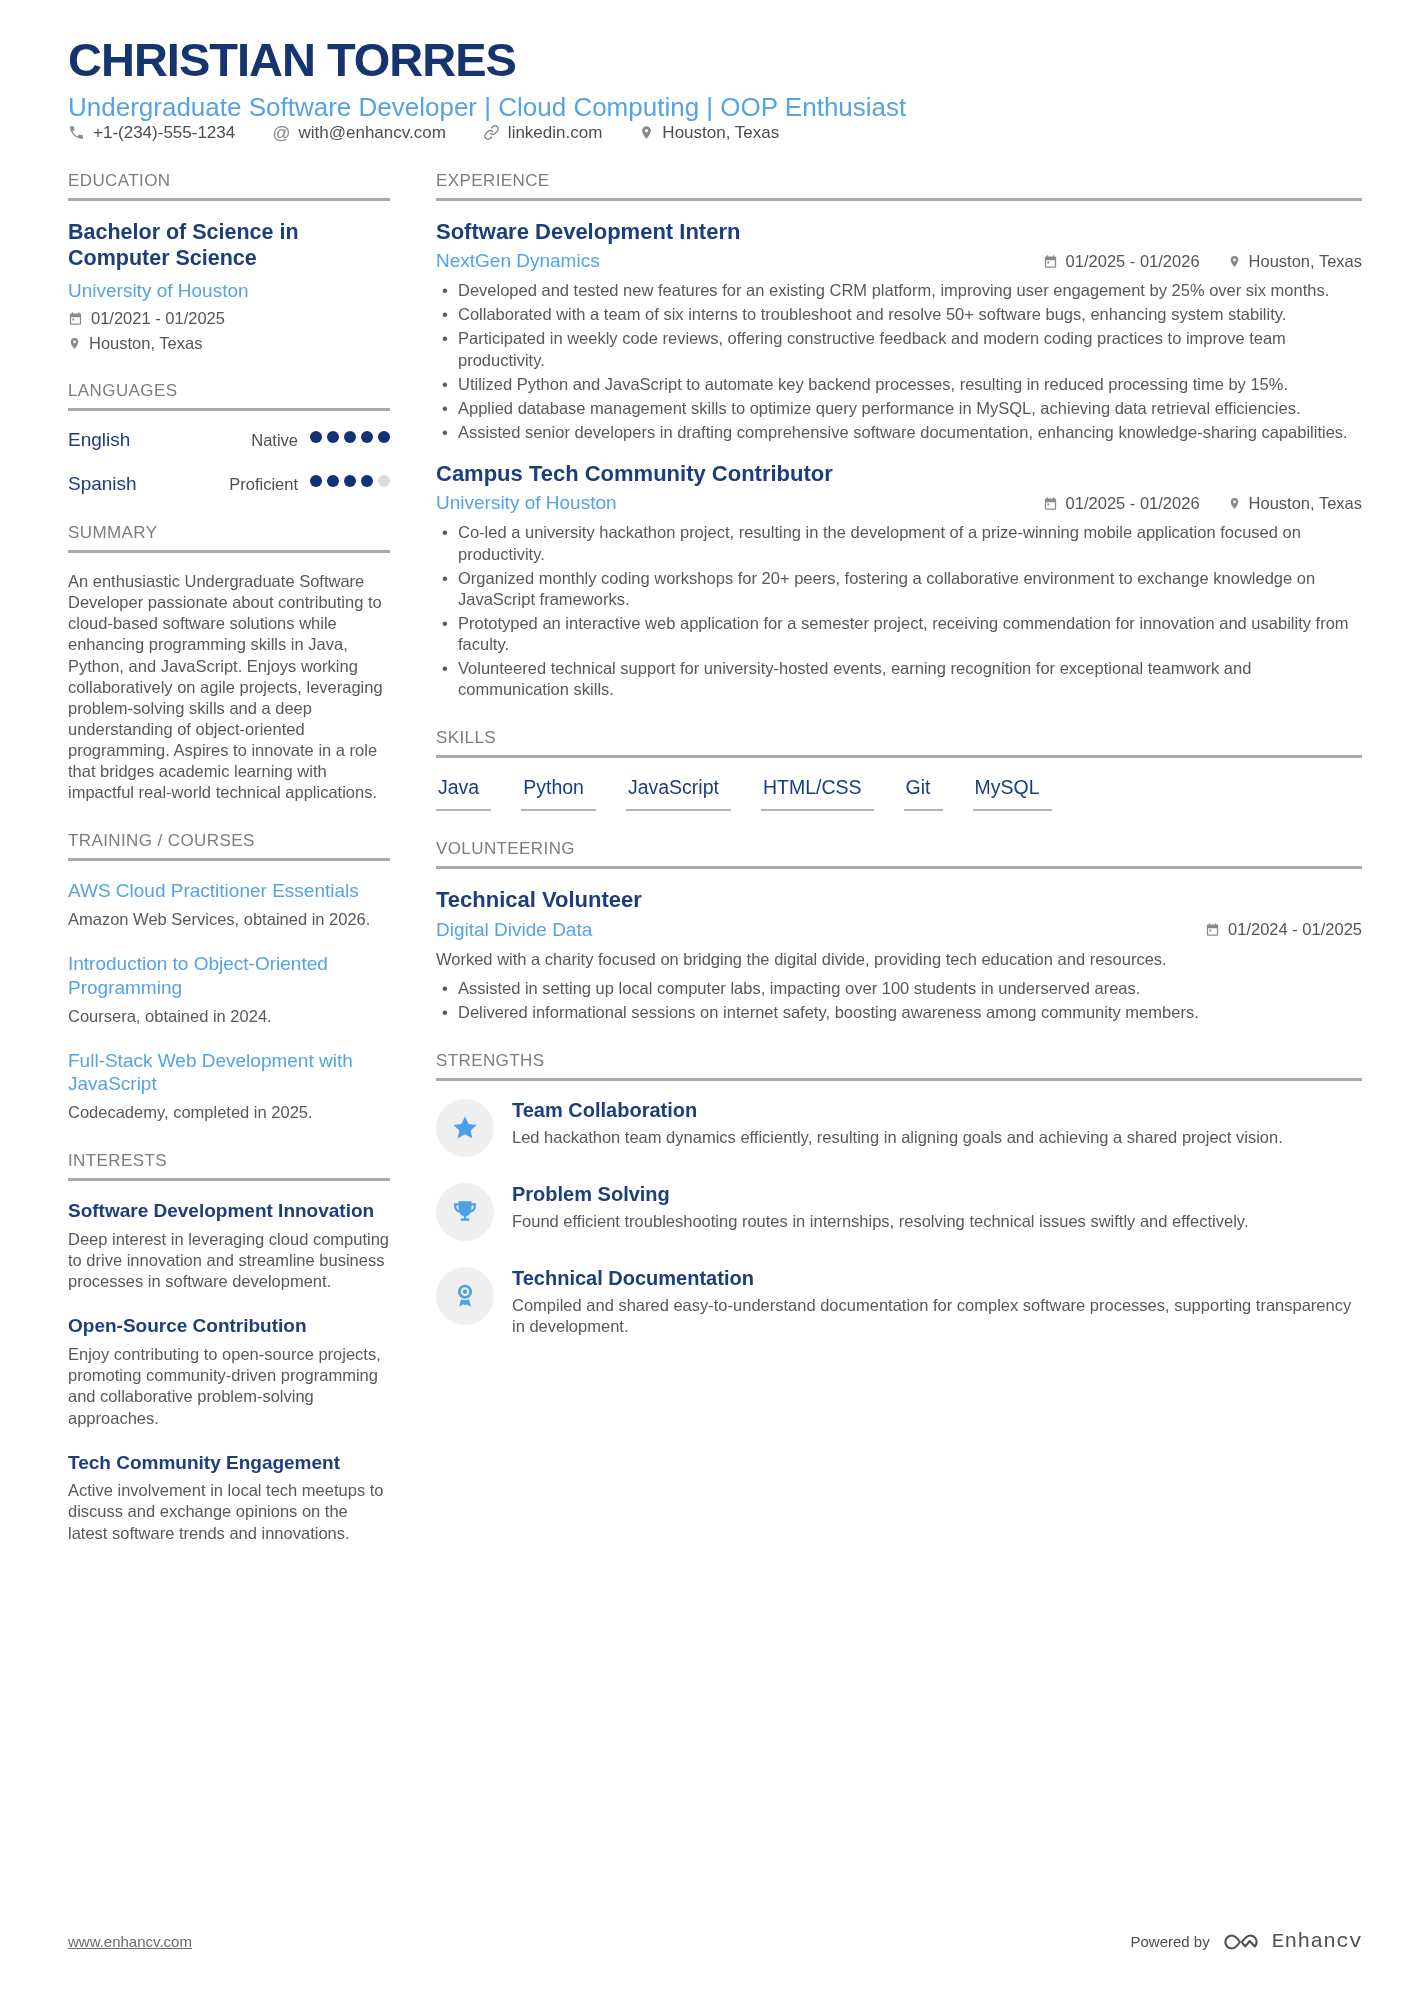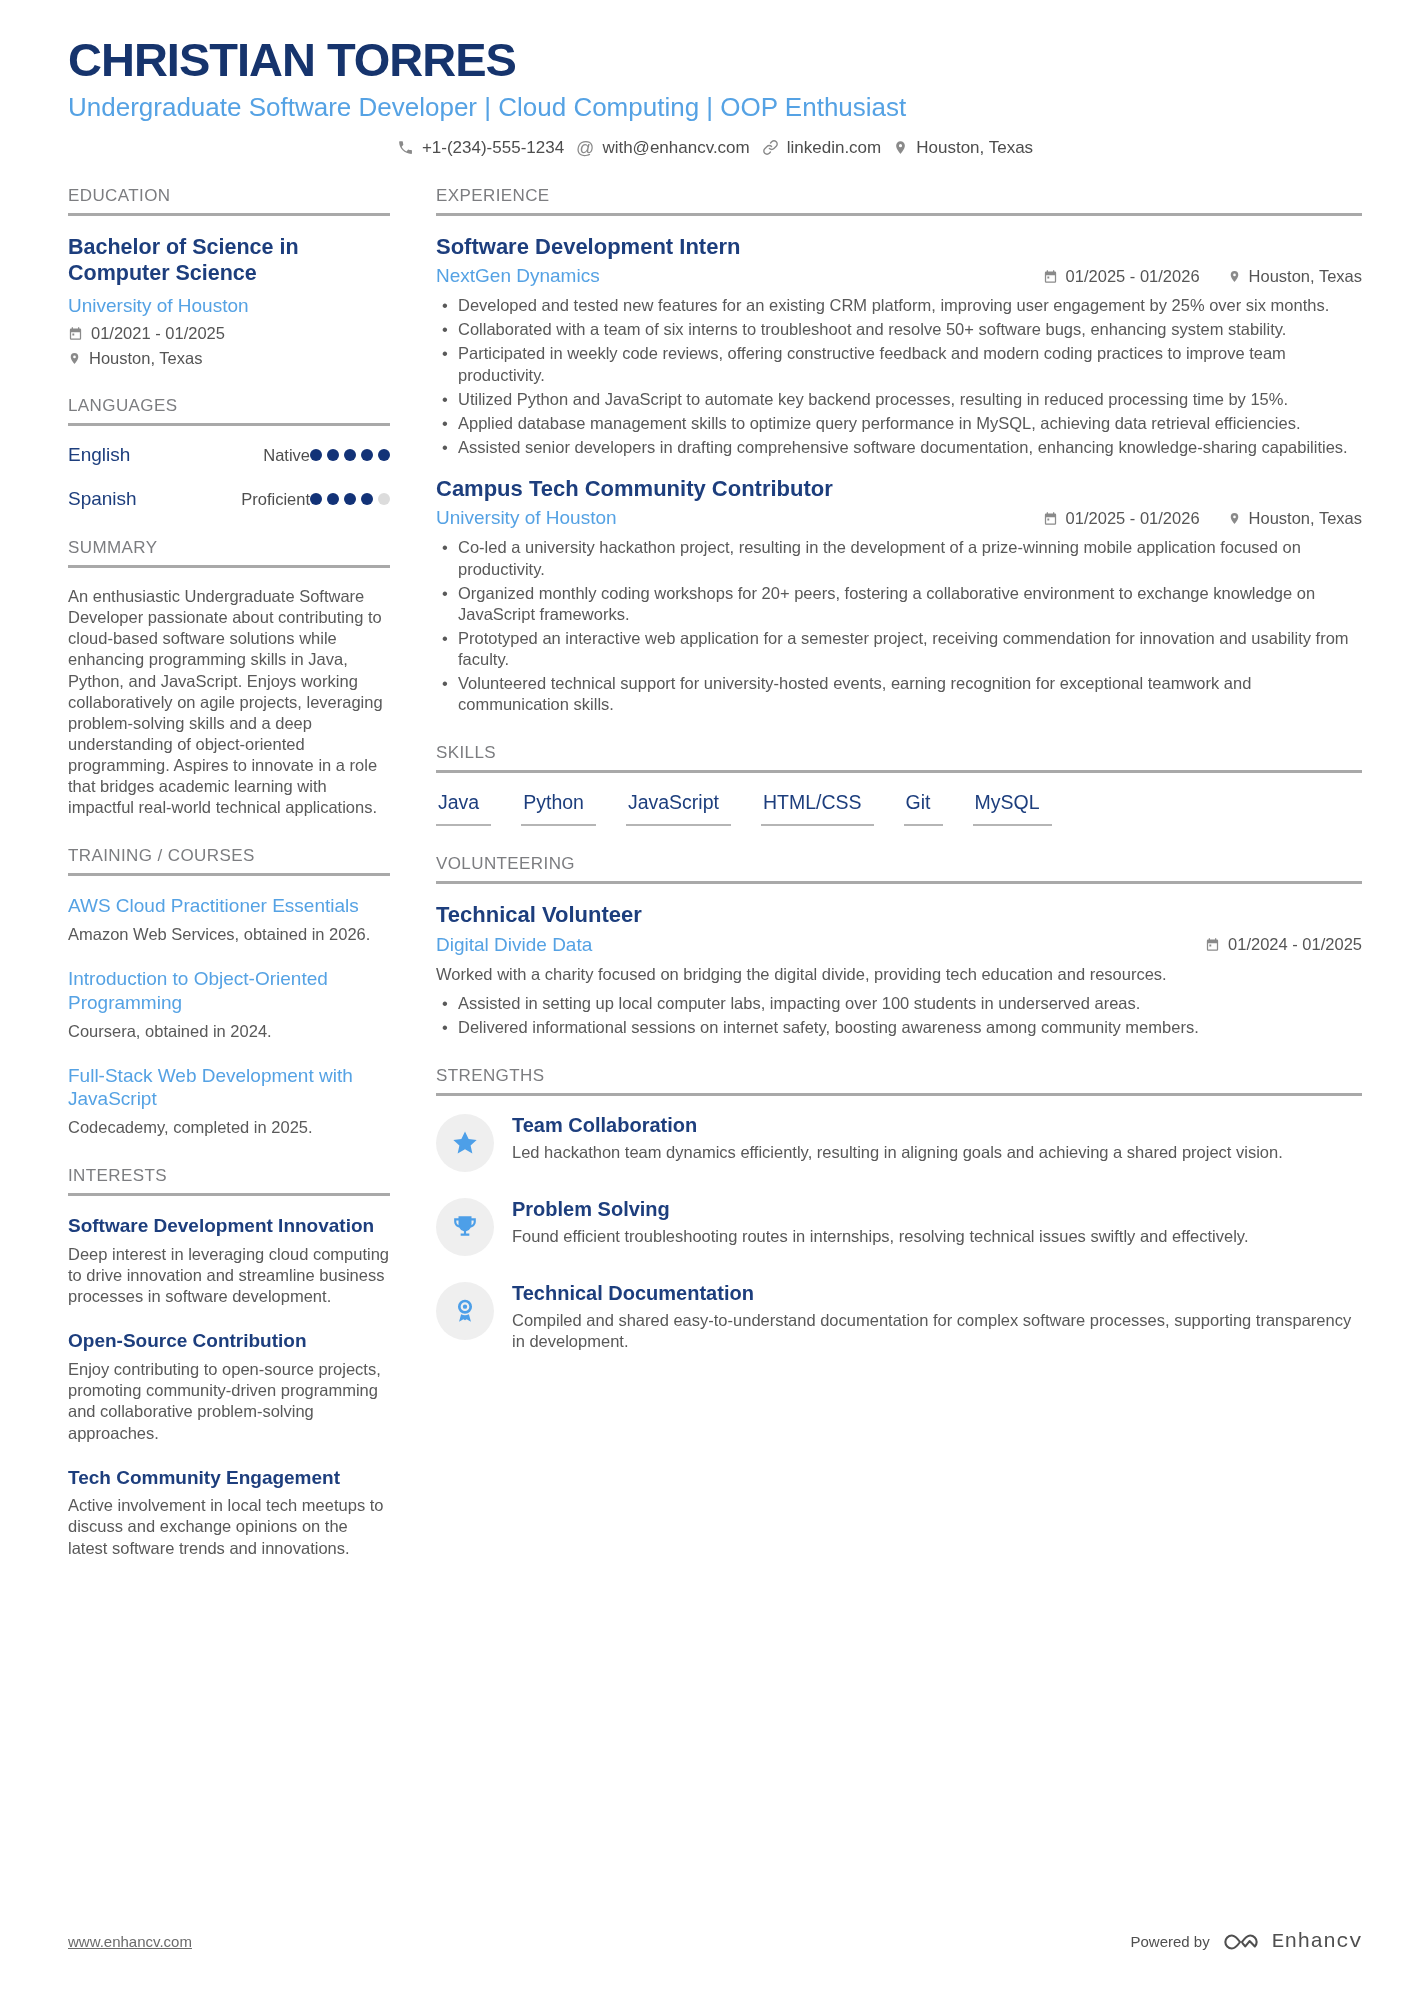--- a/index.html
+++ b/index.html
@@ -7,21 +7,21 @@
   .page {
     width:1410px; height:1995px;
     padding:36px 48px 42px 68px;
     font-family:"Liberation Sans","DejaVu Sans",sans-serif;
     display:flex; flex-direction:column;
     background:#fff; overflow:hidden;
   }
   
   .name { font-size:47px; font-weight:700; color:#16346d; letter-spacing:-1px; line-height:1.04; }
   .subtitle { font-size:26px; color:#55a2e4; margin-top:7px; }
-  .contact-row { display:flex; align-items:center; gap:12px; margin-top:15px; font-size:17px; color:#4d4d4d;justify-content:center; }
+  .contact-row { display:flex; align-items:center; gap:37px; font-size:17px; color:#4d4d4d; }
   .contact-item { display:flex; align-items:center; gap:8px; }
   .gicon { color:#8a8a8a; display:inline-flex; }
   .gicon svg { display:block; }
   .at-glyph { font-size:18px; color:#8a8a8a; line-height:1; }
 
   
   .columns { display:flex; gap:46px; margin-top:28px; }
   .col-left { width:322px; flex:none; }
   .col-right { flex:1; min-width:0; }
 
@@ -32,21 +32,21 @@
   }
 
   .item-title-navy { font-size:21.5px; color:#1d3e7d; font-weight:700; line-height:1.22; }
   .item-title-blue { font-size:19px; color:#55a2e4; line-height:1.25; }
   .meta-row { display:flex; align-items:center; gap:8px; font-size:16.5px; color:#555; margin-top:6px; }
   .body-text { font-size:16.5px; color:#595959; line-height:1.28; }
 
   
   .lang-row { display:flex; align-items:center; justify-content:space-between; margin-bottom:22px; }
   .lang-name { font-size:19px; color:#1d3e7d; }
-  .lang-right { display:flex; align-items:center; }
+  .lang-right { display:flex; align-items:flex-start; gap:12px; }
   .lang-level { font-size:16.5px; color:#4e4e4e; }
   .dots { display:flex; gap:5px; }
   .dot { width:12px; height:12px; border-radius:50%; background:#dcdcdc; }
   .dot.filled { background:#123277; }
 
   
   .sub-item { margin-bottom:22px; }
   .sub-item .desc { margin-top:6px; }
   .interest-title { font-size:19px; color:#1d3e7d; font-weight:700; line-height:1.25; }
 

